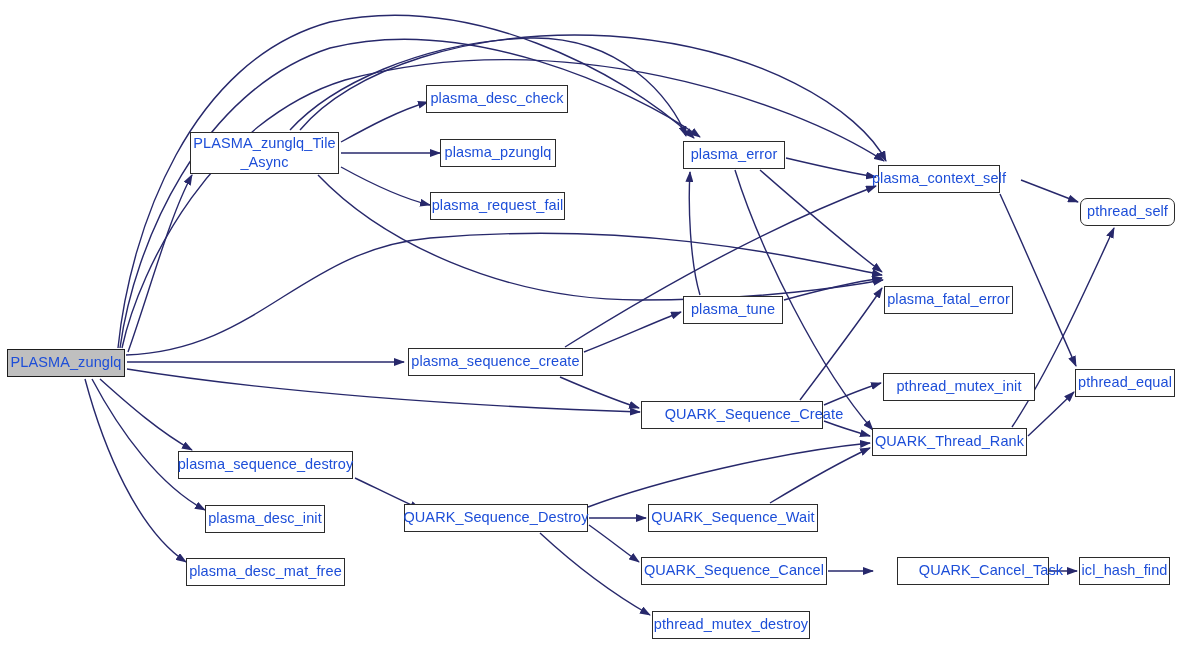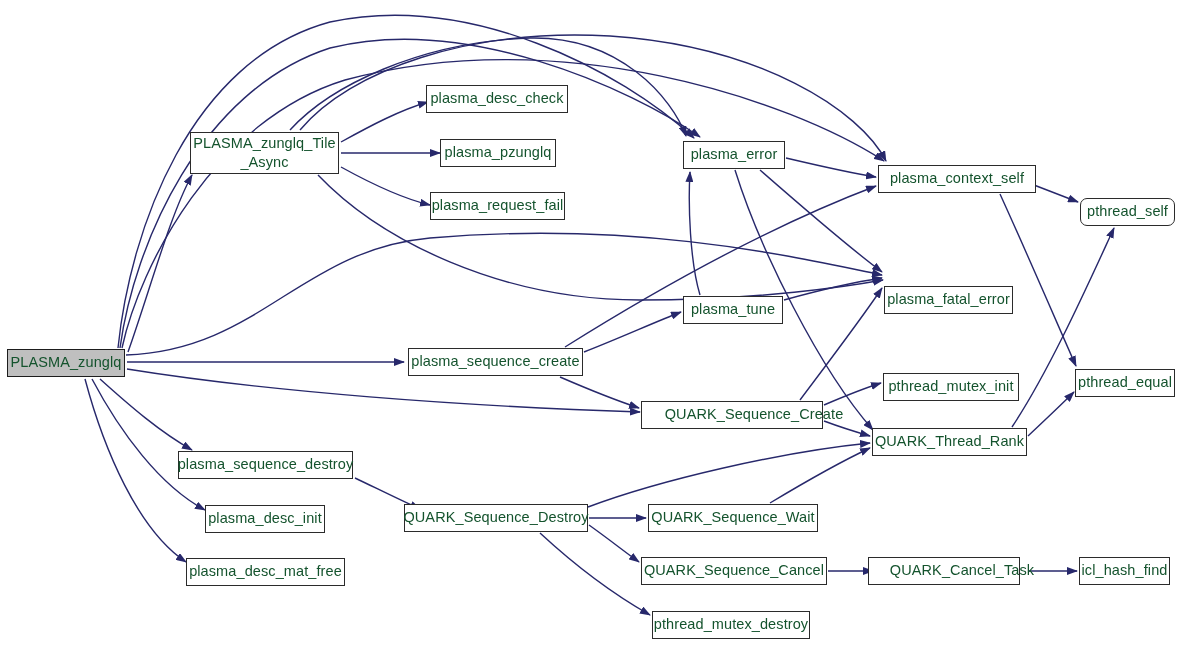--- a/index.html
+++ b/index.html
@@ -9,21 +9,21 @@
     background:#ffffff;
     font-family:"Liberation Sans", sans-serif;
     overflow:hidden;
   }
   #edges{position:absolute;left:0;top:0;width:1184px;height:645px;}
   .node{
     position:absolute;
     box-sizing:border-box;
     border:1px solid #2b2b2b;
     background:#ffffff;
-    color:#14532d;
+    color:#1d4ed8;
     display:flex;
     align-items:center;
     justify-content:center;
     text-align:center;
     font-size:14.5px;
     line-height:1.18;
     white-space:pre-line;
     letter-spacing:0.1px;
   }
   .node.root{background:#bfbfbf;border:1px solid #1d1d1d;}
@@ -82,32 +82,32 @@
       </g>
   </svg>
   <div id="node-layer">
       <div class="node root" style="left: 7px; top: 349px; width: 118px; height: 28px;">PLASMA_zunglq</div>
       <div class="node two-line" style="left: 190px; top: 132px; width: 149px; height: 42px;">PLASMA_zunglq_Tile
 _Async</div>
       <div class="node" style="left: 426px; top: 85px; width: 142px; height: 28px;">plasma_desc_check</div>
       <div class="node" style="left: 440px; top: 139px; width: 116px; height: 28px;">plasma_pzunglq</div>
       <div class="node" style="left: 430px; top: 192px; width: 135px; height: 28px;">plasma_request_fail</div>
       <div class="node" style="left: 683px; top: 141px; width: 102px; height: 28px;">plasma_error</div>
-      <div class="node" style="left: 878px; top: 165px; width: 158px; height: 28px;">plasma_context_self</div>
+      <div class="node" style="left: 878px; top: 165px; width: 122px; height: 28px;">plasma_context_self</div>
       <div class="node" style="left: 1080px; top: 198px; width: 95px; height: 28px; border-radius: 7px;">pthread_self</div>
       <div class="node" style="left: 884px; top: 286px; width: 129px; height: 28px;">plasma_fatal_error</div>
       <div class="node" style="left: 683px; top: 296px; width: 100px; height: 28px;">plasma_tune</div>
       <div class="node" style="left: 408px; top: 348px; width: 175px; height: 28px;">plasma_sequence_create</div>
-      <div class="node" style="left: 883px; top: 373px; width: 136px; height: 28px;">pthread_mutex_init</div>
+      <div class="node" style="left: 883px; top: 373px; width: 152px; height: 28px;">pthread_mutex_init</div>
       <div class="node" style="left: 1075px; top: 369px; width: 100px; height: 28px;">pthread_equal</div>
       <div class="node" style="left: 641px; top: 401px; width: 182px; height: 28px; padding-left: 44px;">QUARK_Sequence_Create</div>
       <div class="node" style="left: 872px; top: 428px; width: 155px; height: 28px;">QUARK_Thread_Rank</div>
       <div class="node" style="left: 178px; top: 451px; width: 175px; height: 28px;">plasma_sequence_destroy</div>
       <div class="node" style="left: 205px; top: 505px; width: 120px; height: 28px;">plasma_desc_init</div>
       <div class="node" style="left: 186px; top: 558px; width: 159px; height: 28px;">plasma_desc_mat_free</div>
       <div class="node" style="left: 404px; top: 504px; width: 184px; height: 28px;">QUARK_Sequence_Destroy</div>
       <div class="node" style="left: 648px; top: 504px; width: 170px; height: 28px;">QUARK_Sequence_Wait</div>
       <div class="node" style="left: 641px; top: 557px; width: 186px; height: 28px;">QUARK_Sequence_Cancel</div>
-      <div class="node" style="left: 868px; top: 557px; width: 152px; height: 28px; padding-left: 36px;">QUARK_Cancel_Task</div>
+      <div class="node" style="left: 897px; top: 557px; width: 152px; height: 28px; padding-left: 36px;">QUARK_Cancel_Task</div>
       <div class="node" style="left: 1079px; top: 557px; width: 91px; height: 28px;">icl_hash_find</div>
       <div class="node" style="left: 652px; top: 611px; width: 158px; height: 28px;">pthread_mutex_destroy</div>
     </div>
 </div>
 
 </body></html>

